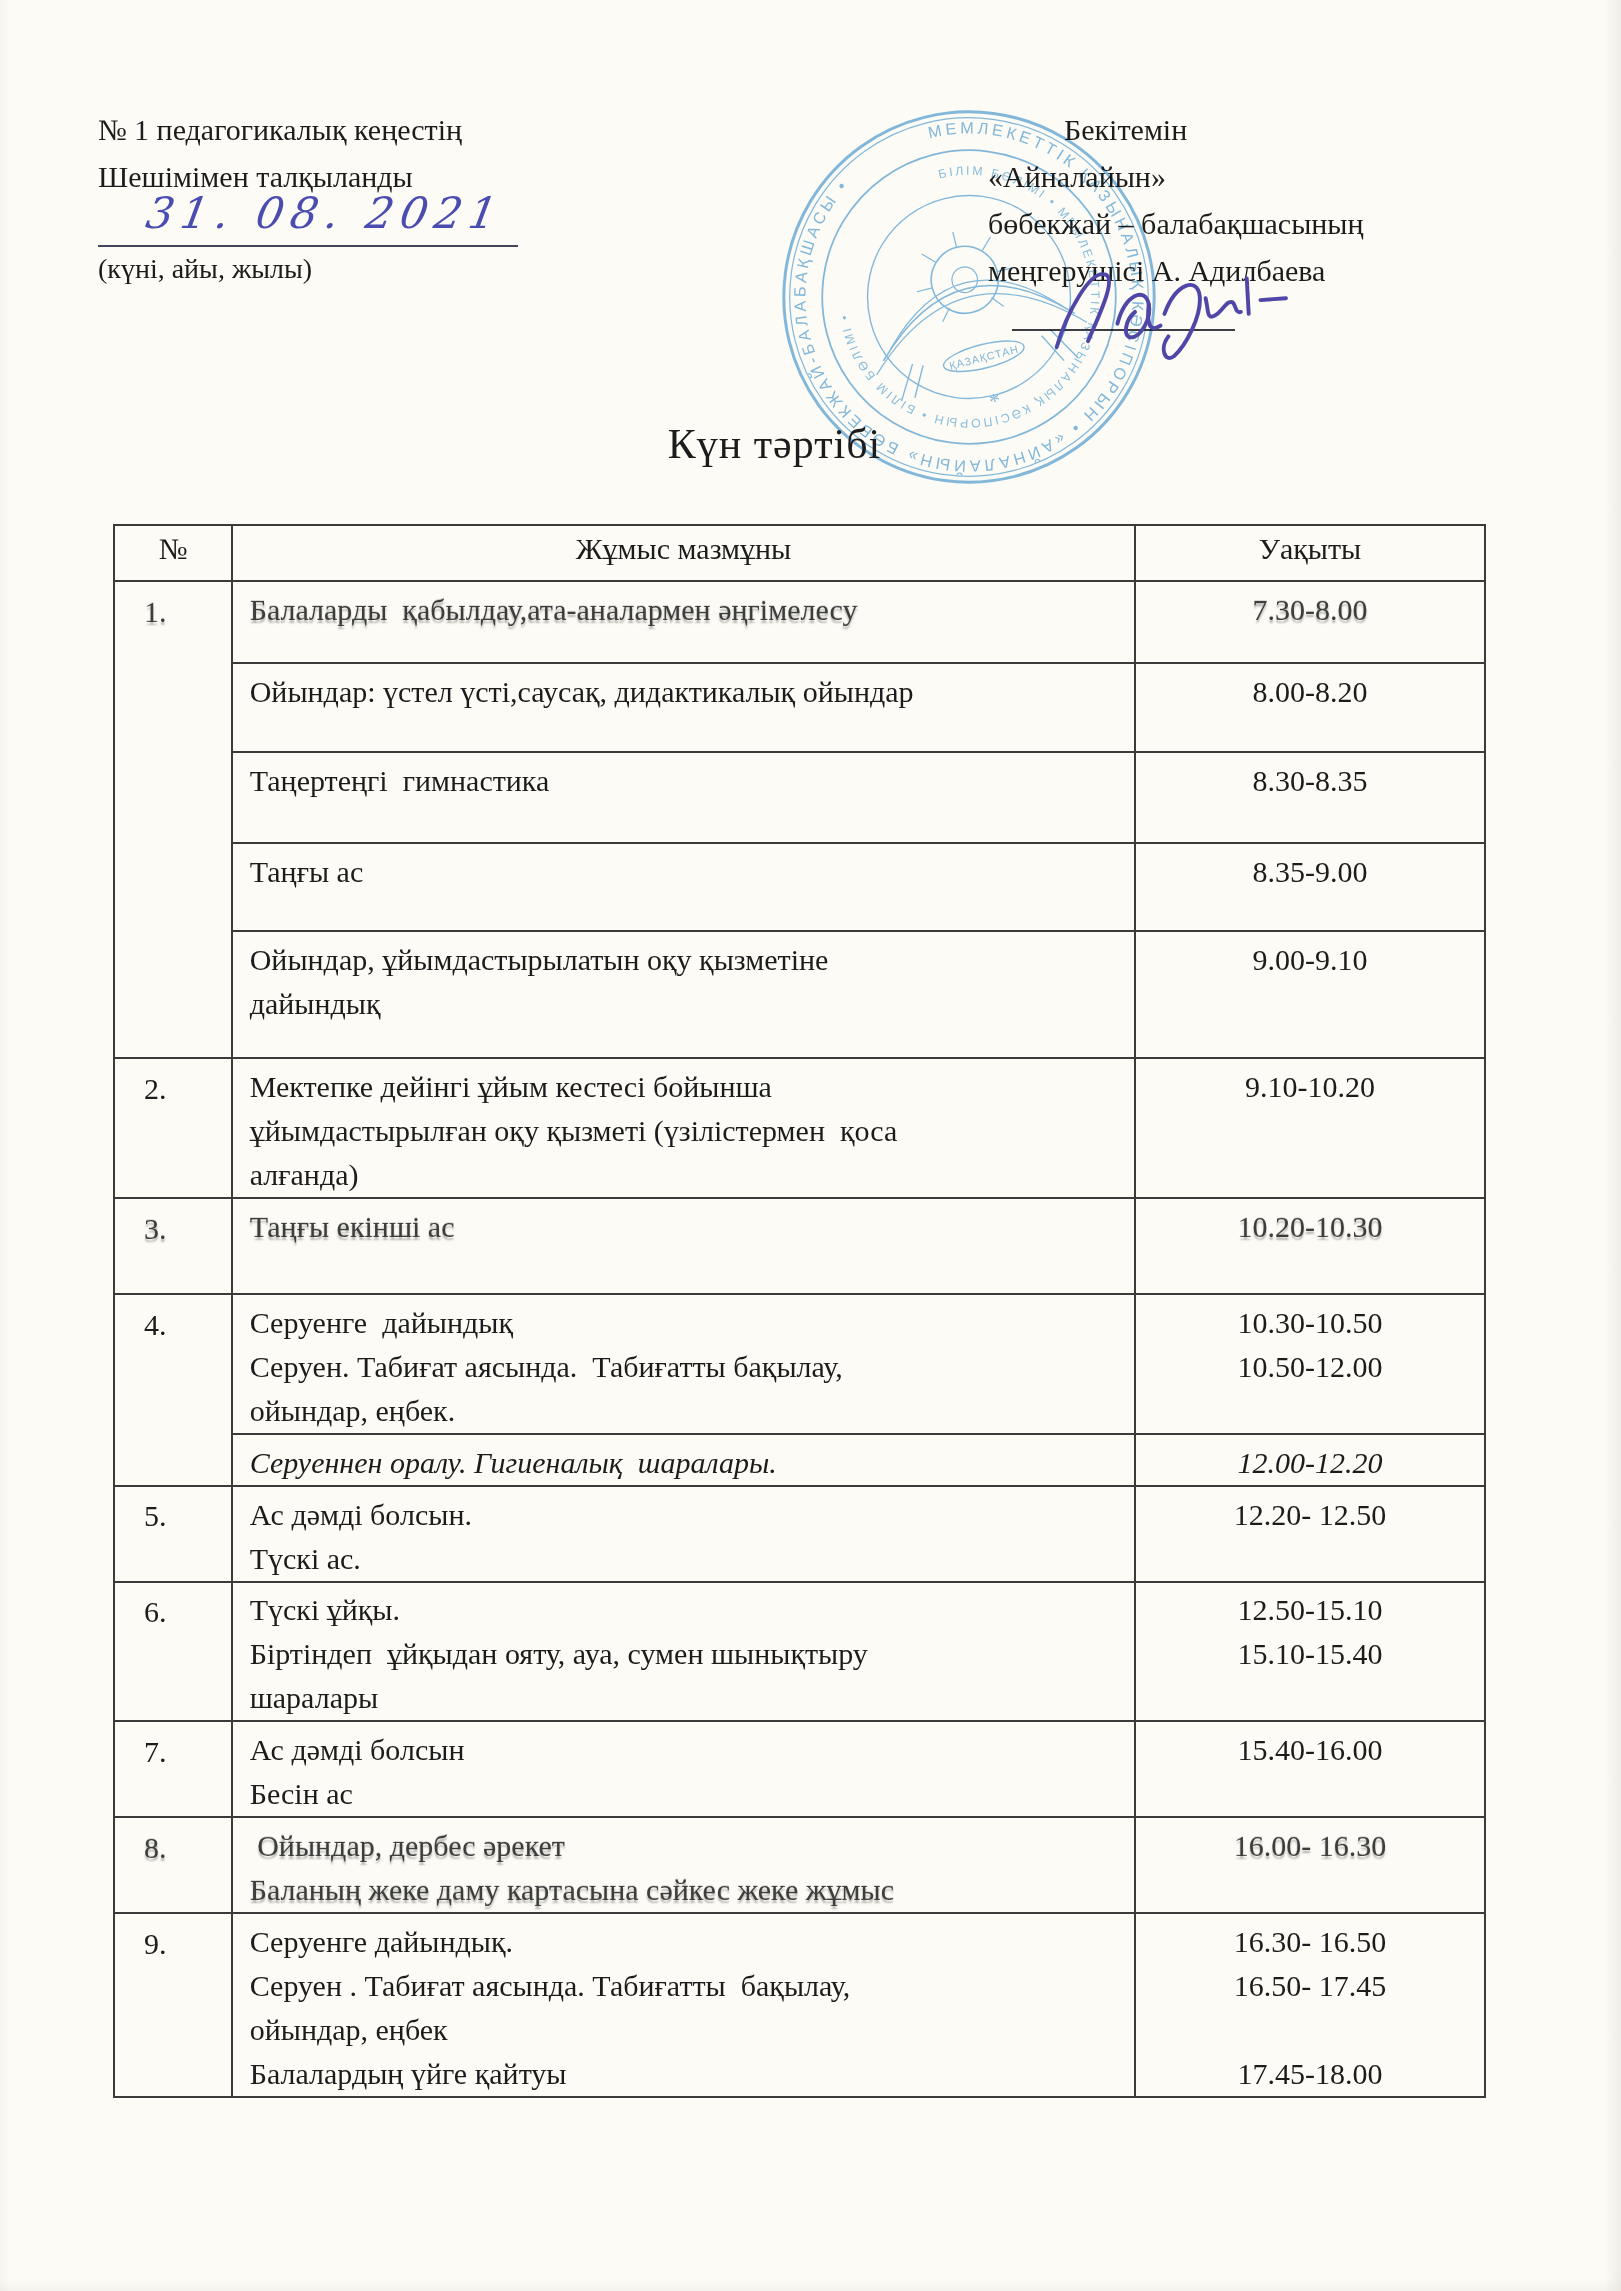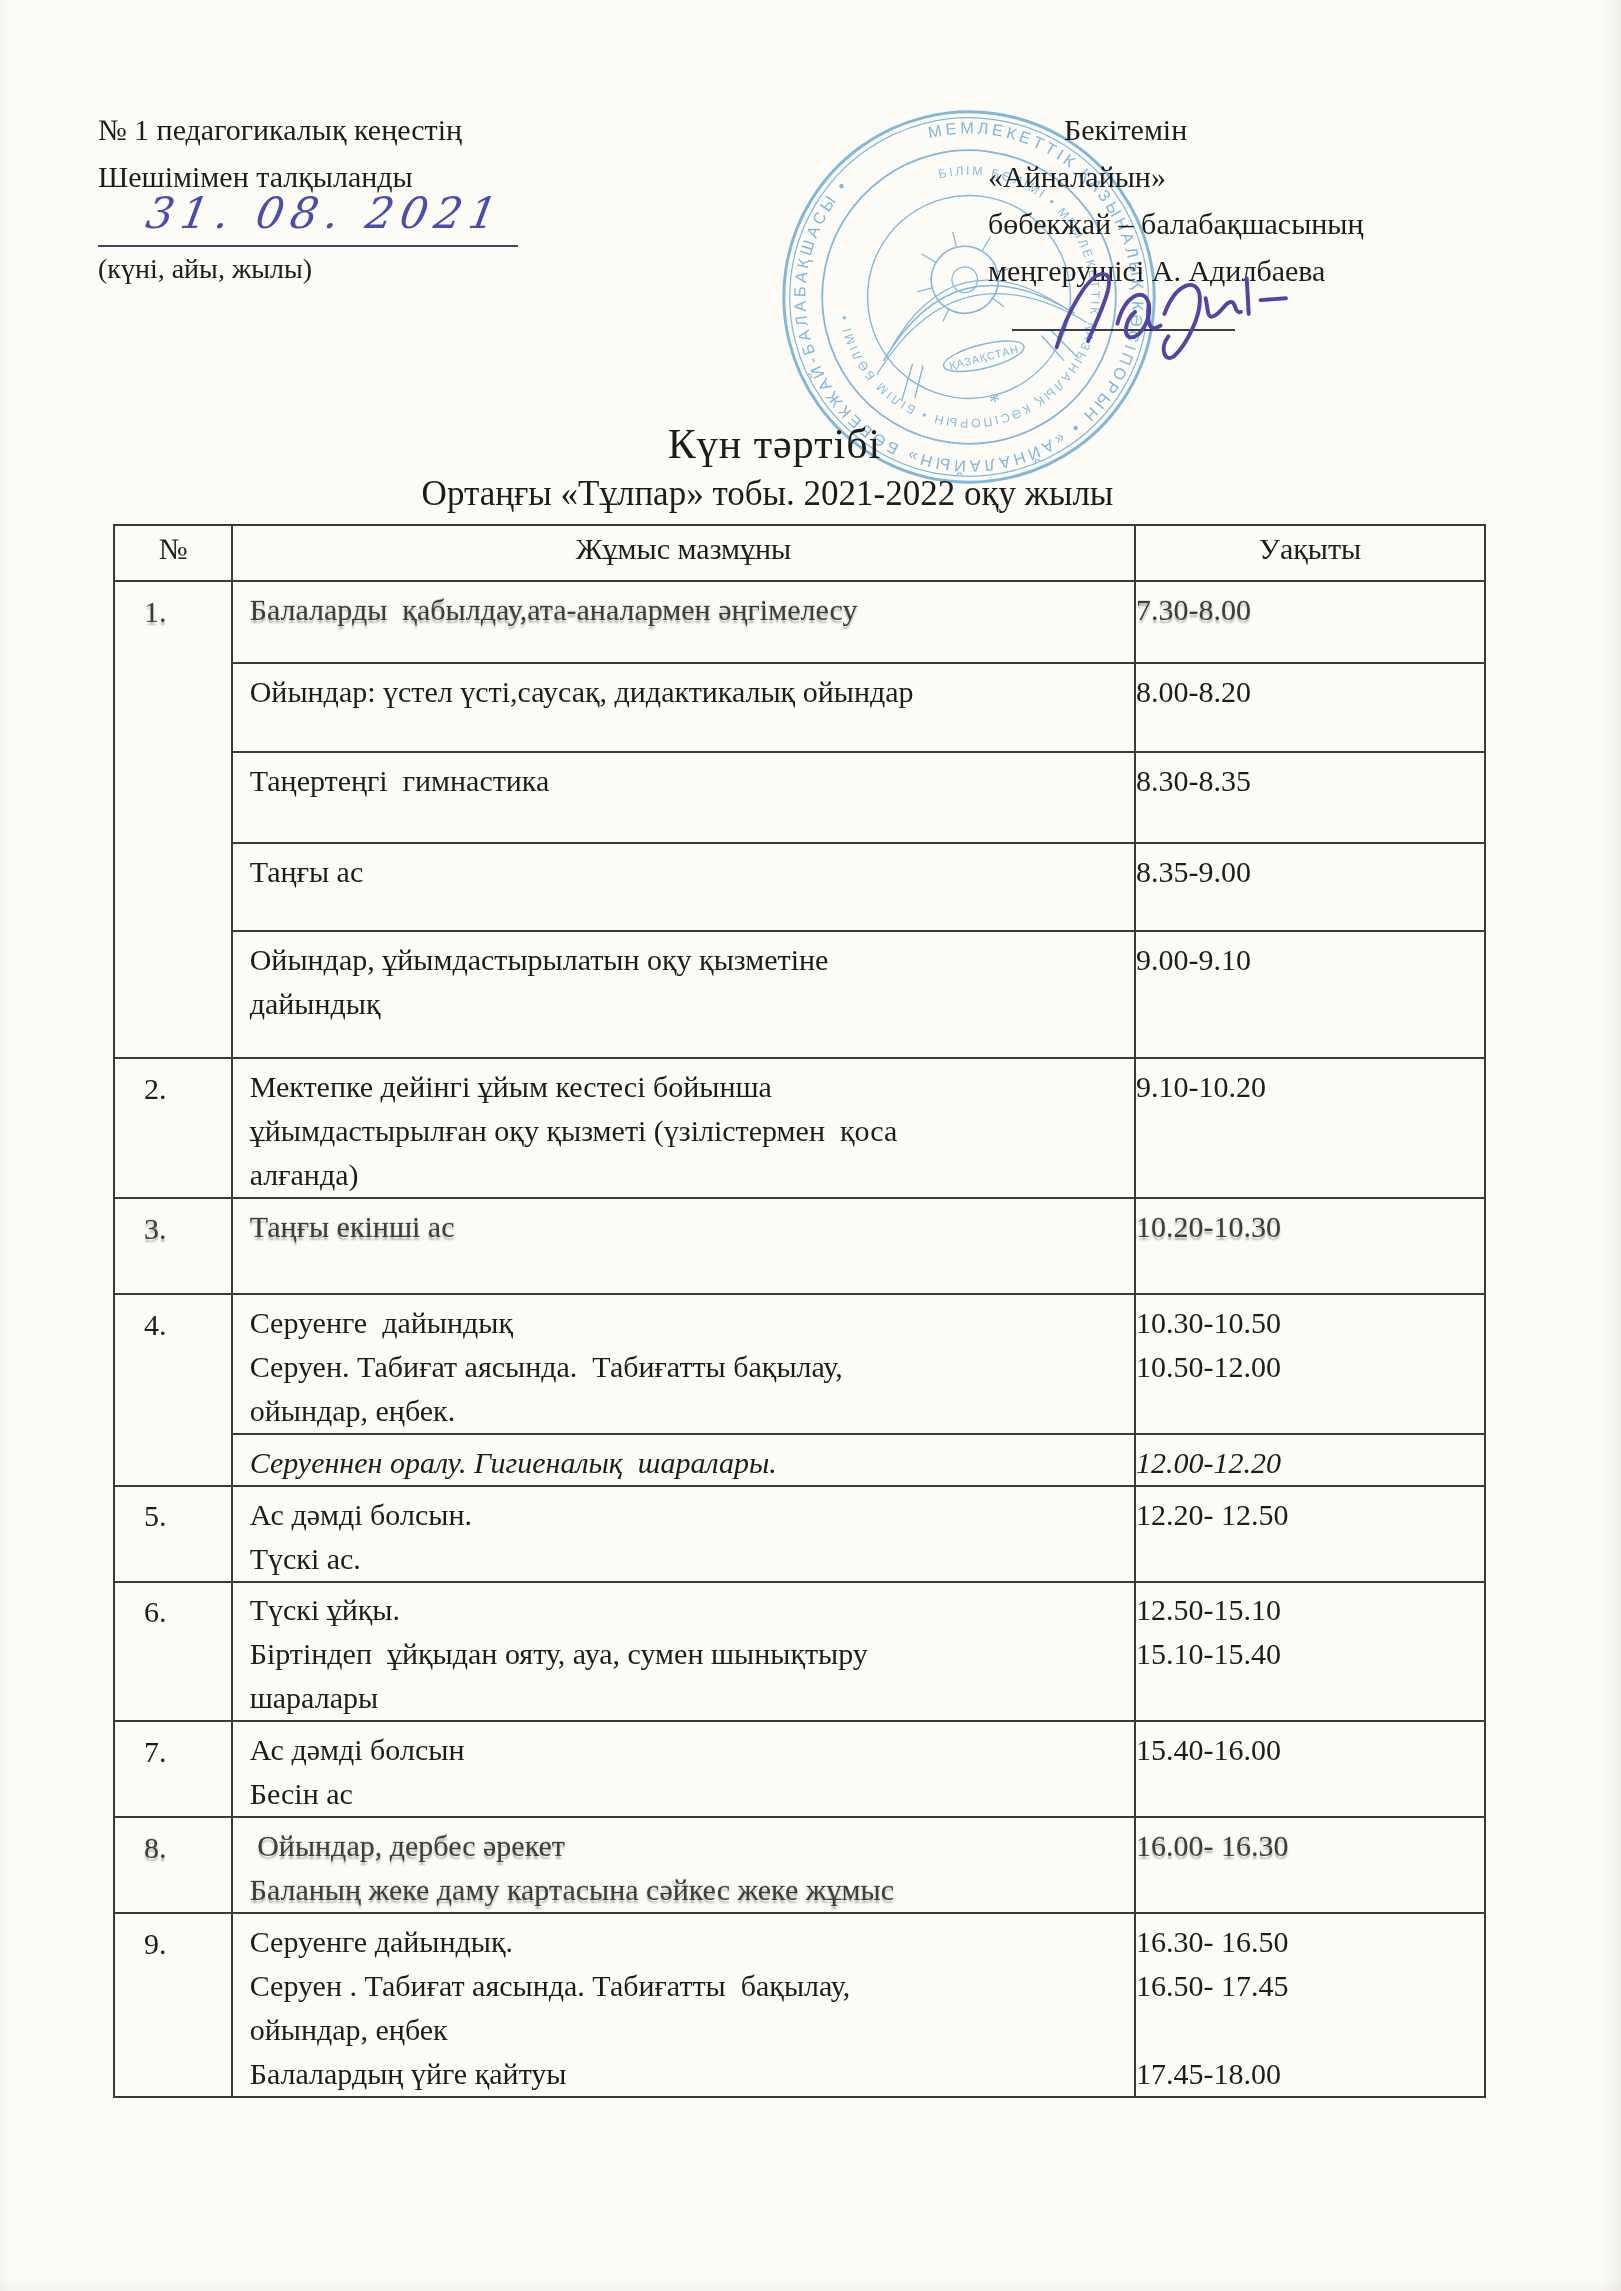--- a/index.html
+++ b/index.html
@@ -51,21 +51,21 @@
   }
   .sched col.c-num{width:118px;}
   .sched col.c-act{width:903px;}
   .sched col.c-time{width:350px;}
   .sched th,.sched td{border:2px solid #3a3a3a;vertical-align:top;padding:0;}
   .sched thead tr{height:56px;}
   .sched th{font-weight:normal;text-align:center;padding-top:5.9px;
     border-bottom-width:2.9px;}
   .sched td.num{padding:7.8px 0 0 29px;text-align:left;}
   .sched td.content{padding:5.9px 0 0 16.7px;}
-  .sched td.time{padding-top:5.9px;}
+  .sched td.time{padding-top:5.9px;text-align:center;}
   .sched .line{line-height:44px;white-space:pre;}
   .sched tr.section-start td{border-top-width:2.9px;}
   .sched tr.ghost td div{
     color:#3d3d3d;
     text-shadow:0 2.9px 2px rgba(90,90,90,.45), 0 -1px 0 rgba(90,90,90,.2);
   }
 </style>
 </head>
 <body>
 
@@ -134,21 +134,20 @@
       <path d="M112,52 C110,70 112,82 124,74"></path>
       <path d="M128,62 C140,30 162,24 164,44 C166,64 150,94 138,105 C128,113 123,96 132,85"></path>
       <path d="M170,46 C173,58 171,68 179,64 C187,60 191,48 197,50 C201,52 200,62 206,60"></path>
       <path d="M212,26 L214,62"></path>
       <path d="M226,48 L252,46"></path>
     </g>
   </svg>
   <div class="sig-underline"></div>
 
   <div class="doc-title">Күн тәртібі</div>
-  <div class="doc-subtitle">Ортаңғы  «Тұлпар» тобы.  2021-2022 оқу жылы</div>
 
   <table class="sched">
     <colgroup>
       <col class="c-num">
         <col class="c-act">
         <col class="c-time">
     </colgroup>
     <thead>
       <tr>
         <th>№</th>

